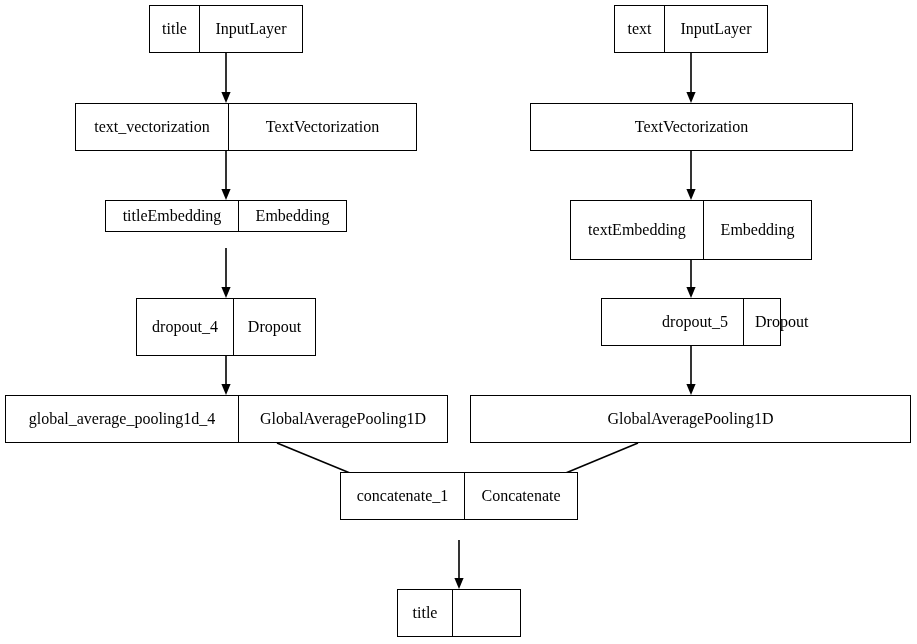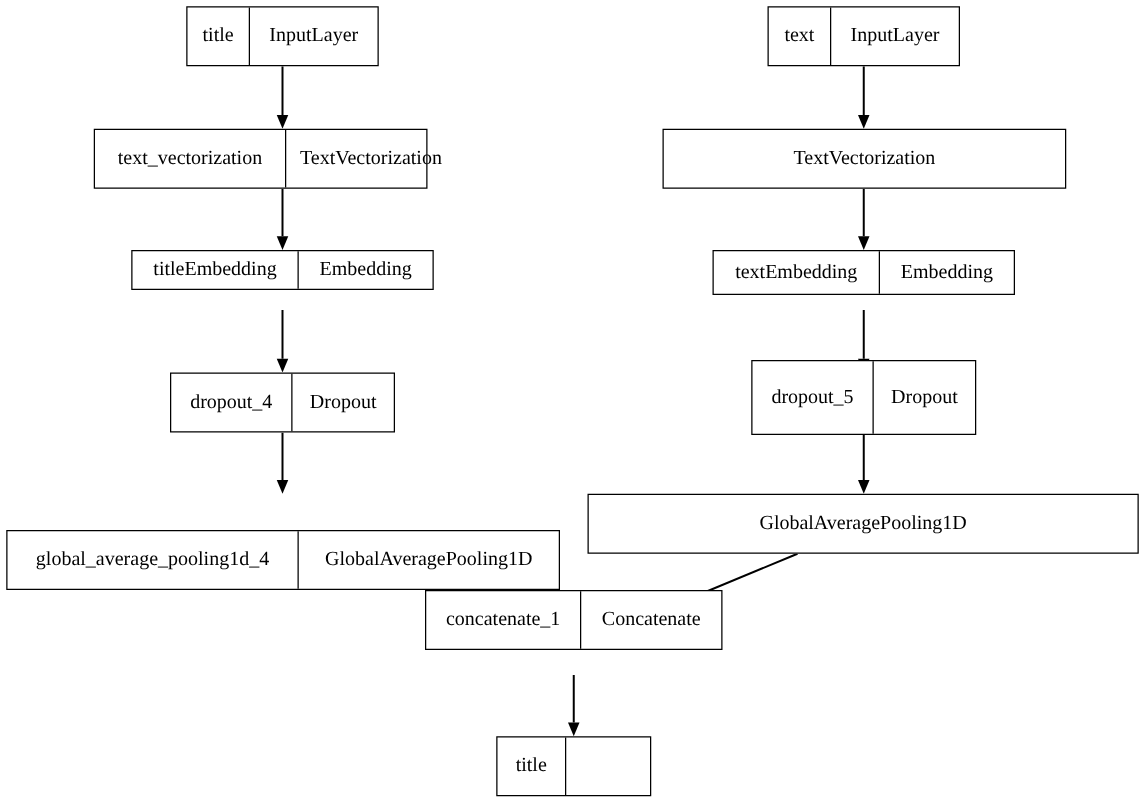--- a/index.html
+++ b/index.html
@@ -99,44 +99,44 @@
     </svg>
   <div id="nodes-layer">
       <div class="node" style="left: 149px; top: 5px; width: 154px; height: 48px; border-color: rgb(0, 0, 0);">
         <div class="cell name" style="width: 50px; flex: 0 0 50px; border-right-color: rgb(0, 0, 0); color: rgb(0, 0, 0);">title</div>
         <div class="cell type" style="flex: 1 1 auto; color: rgb(0, 0, 0);">InputLayer</div>
       </div>
       <div class="node" style="left: 614px; top: 5px; width: 154px; height: 48px; border-color: rgb(0, 0, 0);">
         <div class="cell name" style="width: 50px; flex: 0 0 50px; border-right-color: rgb(0, 0, 0); color: rgb(0, 0, 0);">text</div>
         <div class="cell type" style="flex: 1 1 auto; color: rgb(0, 0, 0);">InputLayer</div>
       </div>
-      <div class="node" style="left: 75px; top: 103px; width: 267px; height: 48px; border-color: rgb(0, 0, 0);">
+      <div class="node" style="left: 75px; top: 103px; width: 342px; height: 48px; border-color: rgb(0, 0, 0);">
         <div class="cell name" style="width: 153px; flex: 0 0 153px; border-right-color: rgb(0, 0, 0); color: rgb(0, 0, 0);">text_vectorization</div>
         <div class="cell type" style="flex: 1 1 auto; color: rgb(0, 0, 0);">TextVectorization</div>
       </div>
       <div class="node" style="left: 530px; top: 103px; width: 323px; height: 48px; border-color: rgb(0, 0, 0);">
         <div class="cell type" style="flex: 1 1 auto; color: rgb(0, 0, 0);">TextVectorization</div>
       </div>
       <div class="node" style="left: 105px; top: 200px; width: 242px; height: 32px; border-color: rgb(0, 0, 0);">
         <div class="cell name" style="width: 133px; flex: 0 0 133px; border-right-color: rgb(0, 0, 0); color: rgb(0, 0, 0);">titleEmbedding</div>
         <div class="cell type" style="flex: 1 1 auto; color: rgb(0, 0, 0);">Embedding</div>
       </div>
-      <div class="node" style="left: 570px; top: 200px; width: 242px; height: 36px; border-color: rgb(0, 0, 0);">
+      <div class="node" style="left: 570px; top: 200px; width: 242px; height: 60px; border-color: rgb(0, 0, 0);">
         <div class="cell name" style="width: 133px; flex: 0 0 133px; border-right-color: rgb(0, 0, 0); color: rgb(0, 0, 0);">textEmbedding</div>
         <div class="cell type" style="flex: 1 1 auto; color: rgb(0, 0, 0);">Embedding</div>
       </div>
-      <div class="node" style="left: 136px; top: 298px; width: 180px; height: 48px; border-color: rgb(0, 0, 0);">
+      <div class="node" style="left: 136px; top: 298px; width: 180px; height: 58px; border-color: rgb(0, 0, 0);">
         <div class="cell name" style="width: 97px; flex: 0 0 97px; border-right-color: rgb(0, 0, 0); color: rgb(0, 0, 0);">dropout_4</div>
         <div class="cell type" style="flex: 1 1 auto; color: rgb(0, 0, 0);">Dropout</div>
       </div>
-      <div class="node" style="left: 601px; top: 288px; width: 180px; height: 60px; border-color: rgb(0, 0, 0);">
+      <div class="node" style="left: 601px; top: 298px; width: 180px; height: 48px; border-color: rgb(0, 0, 0); padding-left: 45px;">
         <div class="cell name" style="width: 97px; flex: 0 0 97px; border-right-color: rgb(0, 0, 0); color: rgb(0, 0, 0);">dropout_5</div>
         <div class="cell type" style="flex: 1 1 auto; color: rgb(0, 0, 0);">Dropout</div>
       </div>
-      <div class="node" style="left: 5px; top: 395px; width: 443px; height: 48px; border-color: rgb(0, 0, 0); margin-top: 29px;">
+      <div class="node" style="left: 5px; top: 395px; width: 443px; height: 48px; border-color: rgb(0, 0, 0);">
         <div class="cell name" style="width: 233px; flex: 0 0 233px; border-right-color: rgb(0, 0, 0); color: rgb(0, 0, 0);">global_average_pooling1d_4</div>
         <div class="cell type" style="flex: 1 1 auto; color: rgb(0, 0, 0);">GlobalAveragePooling1D</div>
       </div>
       <div class="node" style="left: 470px; top: 395px; width: 441px; height: 48px; border-color: rgb(0, 0, 0);">
         <div class="cell type" style="flex: 1 1 auto; color: rgb(0, 0, 0);">GlobalAveragePooling1D</div>
       </div>
       <div class="node" style="left: 340px; top: 472px; width: 238px; height: 48px; border-color: rgb(0, 0, 0);">
         <div class="cell name" style="width: 124px; flex: 0 0 124px; border-right-color: rgb(0, 0, 0); color: rgb(0, 0, 0);">concatenate_1</div>
         <div class="cell type" style="flex: 1 1 auto; color: rgb(0, 0, 0);">Concatenate</div>
       </div>

